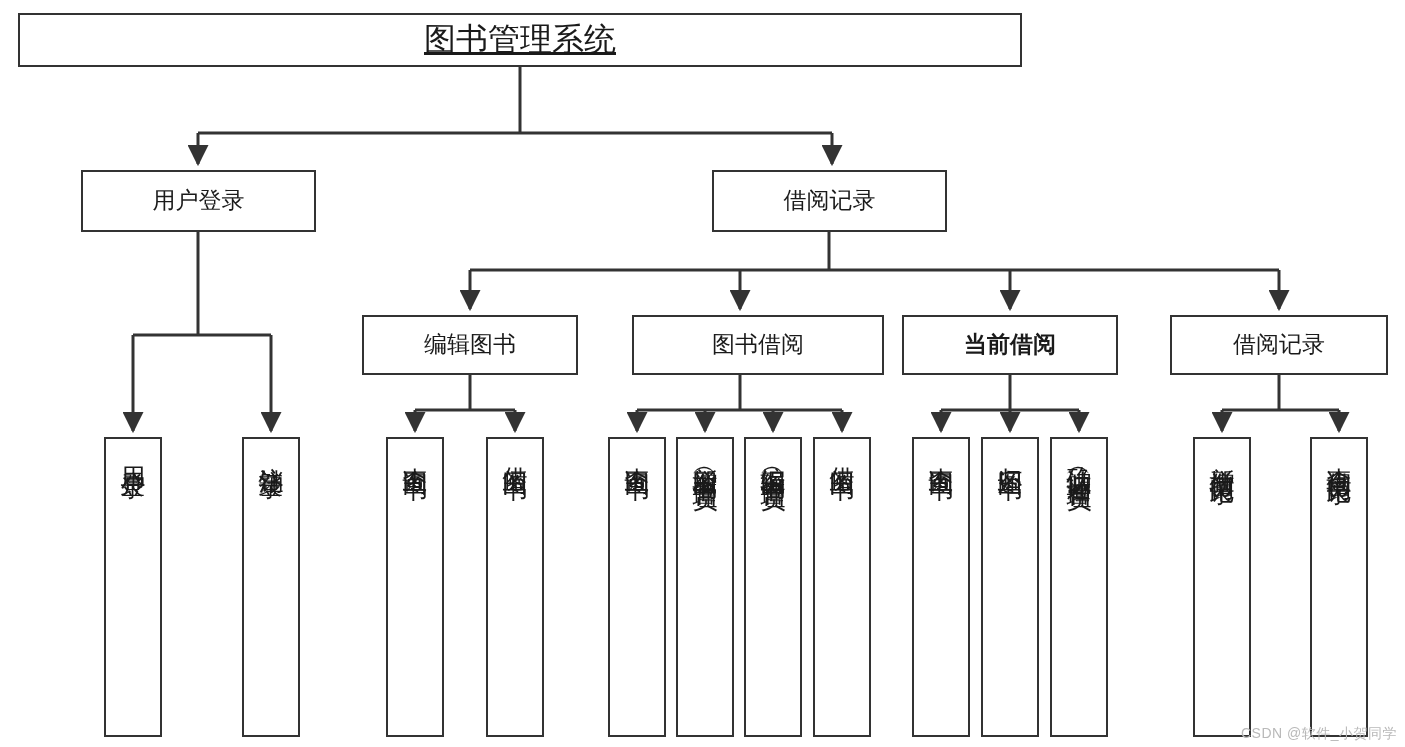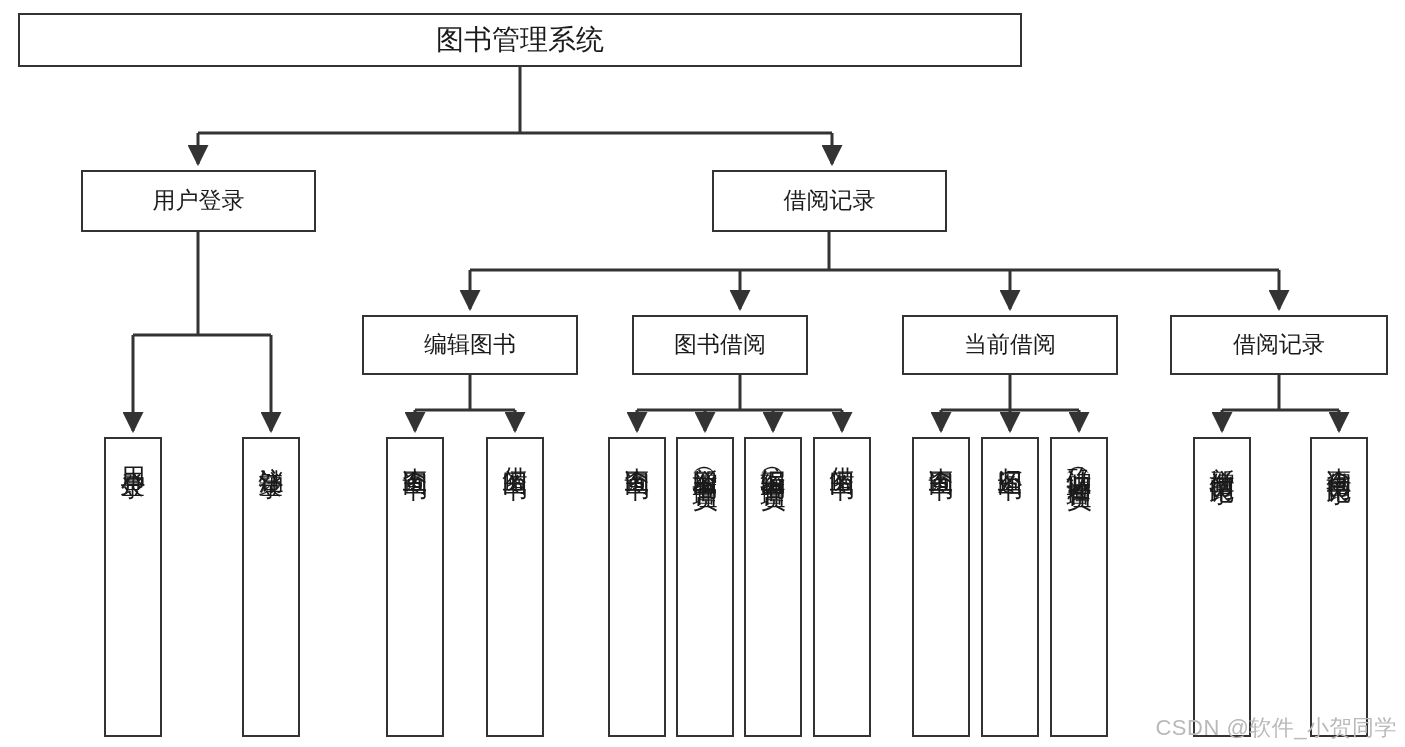--- a/index.html
+++ b/index.html
@@ -24,37 +24,37 @@
     color:#1a1a1a;
   }
   .node .lbl{
     display:block;
     text-align:center;
     line-height:1.18;
     white-space:pre;
   }
   
   .node.horiz .lbl{font-size:23px;}
-  .node.root .lbl{font-size:28px;}
+  .node.root .lbl{font-size:32px;text-decoration:underline;}
 
   
   .node.vert{align-items:flex-start;padding-top:8px;}
   .node.vert .lbl{
     writing-mode:vertical-rl;
     text-orientation:upright;
     font-size:25px;
     letter-spacing:3px;
     line-height:1;
     white-space:pre;
   }
 
   #watermark{
     position:absolute;
     right:8px;bottom:4px;
-    font-size:22px;
+    font-size:14px;
     color:#b9b9b9;
     letter-spacing:0.5px;
     white-space:nowrap;
     pointer-events:none;
   }
 </style>
 </head>
 <body>
 
 <div id="canvas">
@@ -116,24 +116,24 @@
   <div class="node horiz" style="left:81px;top:170px;width:235px;height:62px;">
     <span class="lbl">用户登录</span>
   </div>
   <div class="node horiz" style="left:712px;top:170px;width:235px;height:62px;">
     <span class="lbl">借阅记录</span>
   </div>
 
   <div class="node horiz" style="left:362px;top:315px;width:216px;height:60px;">
     <span class="lbl">编辑图书</span>
   </div>
-  <div class="node horiz" style="left:632px;top:315px;width:176px;height:60px;">
+  <div class="node horiz" style="left:632px;top:315px;width:252px;height:60px;">
     <span class="lbl">图书借阅</span>
   </div>
-  <div class="node horiz" style="left:902px;top:315px;width:216px;height:60px;">
+  <div class="node horiz" style="left:902px;top:315px;width:216px;height:60px;font-weight:bold;">
     <span class="lbl">当前借阅</span>
   </div>
   <div class="node horiz" style="left:1170px;top:315px;width:218px;height:60px;">
     <span class="lbl">借阅记录</span>
   </div>
 
   <div class="node vert" style="left:104px;top:437px;width:58px;height:300px;">
     <span class="lbl">用户登录</span>
   </div>
   <div class="node vert" style="left:242px;top:437px;width:58px;height:300px;">

